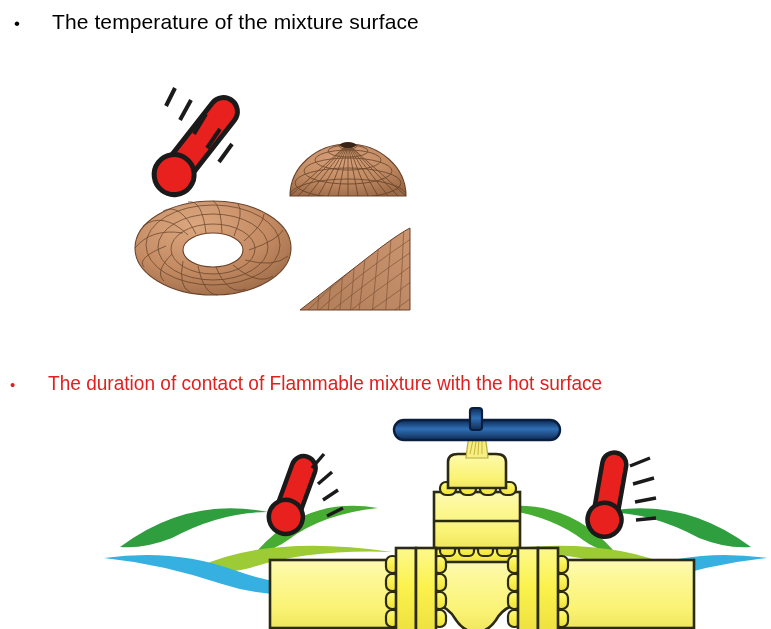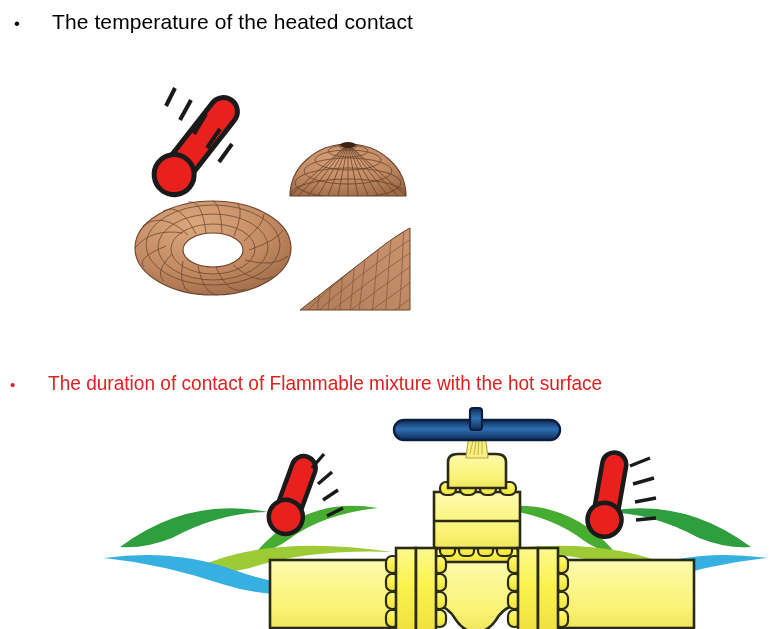--- a/index.html
+++ b/index.html
@@ -27,21 +27,21 @@
   #fig-pipeline{left:100px;top:408px;width:671px;height:221px;}
   .fig svg{display:block;width:100%;height:100%;overflow:visible;}
 </style>
 </head>
 <body>
 
 <div class="slide">
 
   <div class="bullet-row" id="bullet-1">
     <span class="bullet-dot">•</span>
-    <span class="bullet-text">The temperature of the heated contact</span>
+    <span class="bullet-text">The temperature of the mixture surface</span>
   </div>
 
   <div class="fig" id="fig-shapes">
     <svg viewBox="0 0 300 252">
       <defs>
         <radialGradient id="domeShade" cx="42%" cy="28%" r="78%">
           <stop offset="0%" stop-color="#d7a07a"></stop>
           <stop offset="58%" stop-color="#c08a63"></stop>
           <stop offset="100%" stop-color="#9c6a47"></stop>
         </radialGradient>

